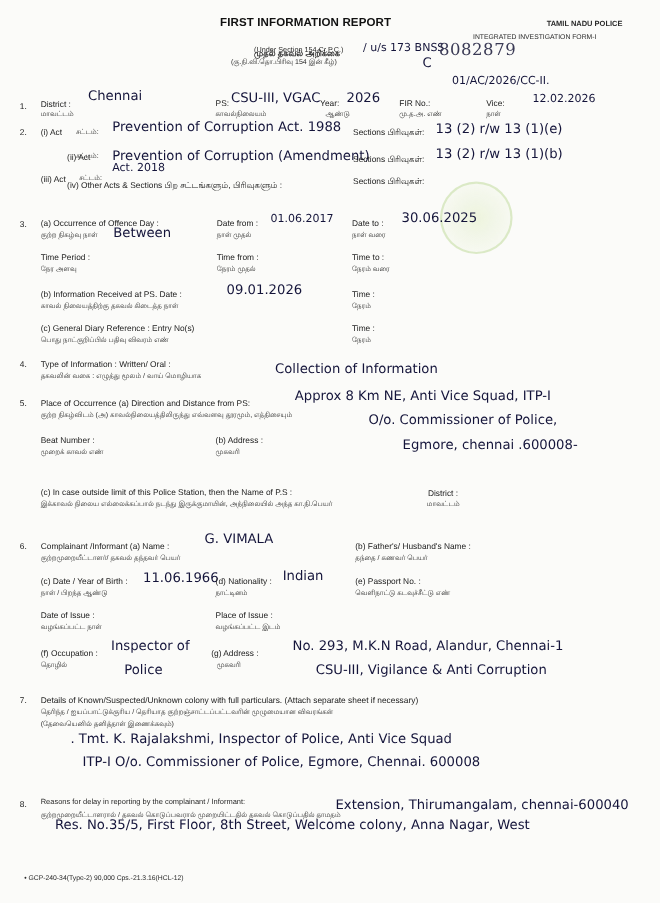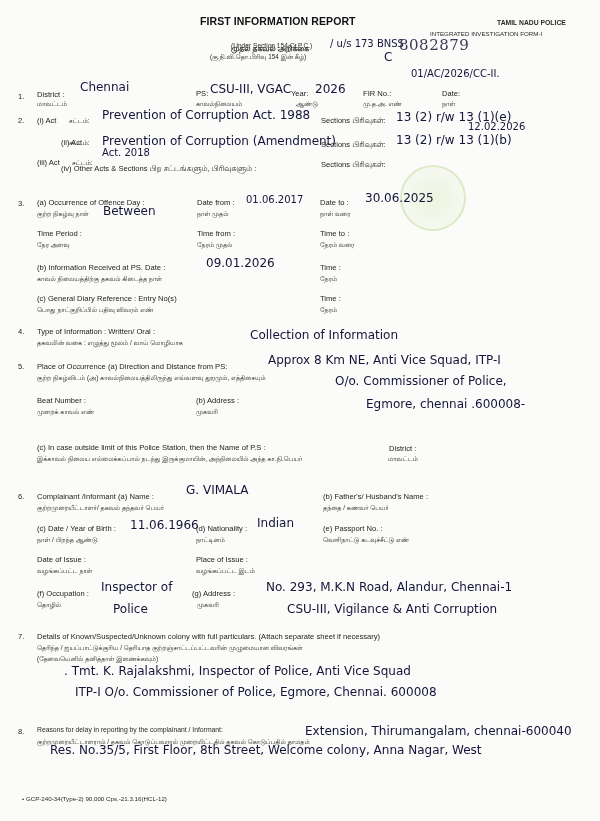--- a/index.html
+++ b/index.html
@@ -47,23 +47,23 @@
 
 <div class="abs p" style="left:196px; top:89px;">PS:</div>
 <div class="abs t" style="left:196px; top:100px;">காவல்நிலையம்</div>
 <div class="abs hw hw-md" style="left:210px; top:82px;">CSU-III, VGAC</div>
 <div class="abs p" style="left:291px; top:89px;">Year:</div>
 <div class="abs t" style="left:296px; top:100px;">ஆண்டு</div>
 <div class="abs hw hw-md" style="left:315px; top:82px;">2026</div>
 <div class="abs p" style="left:363px; top:89px;">FIR No.:</div>
 <div class="abs t" style="left:363px; top:100px;">மு.த.அ. எண்</div>
 <div class="abs hw hw-sm" style="left:411px; top:68px;">01/AC/2026/CC-II.</div>
-<div class="abs p" style="left:442px; top:89px;">Date:</div>
+<div class="abs p" style="left:442px; top:89px;">Vice:</div>
 <div class="abs t" style="left:442px; top:100px;">நாள்</div>
-<div class="abs hw hw-sm" style="left:468px; top:85px;margin-top:36px;">12.02.2026</div>
+<div class="abs hw hw-sm" style="left:484px; top:85px;">12.02.2026</div>
 
 <div class="abs num" style="left:18px; top:116px;">2.</div>
 <div class="abs p" style="left:37px; top:116px;">(i) Act</div>
 <div class="abs t" style="left:69px; top:117px;">சட்டம்:</div>
 <div class="abs hw hw-lg" style="left:102px; top:108px;">Prevention of Corruption Act. 1988</div>
 <div class="abs p" style="left:321px; top:116px;">Sections பிரிவுகள்:</div>
 <div class="abs hw hw-md" style="left:396px; top:110px;">13 (2)  r/w  13 (1)(e)</div>
 
 <div class="abs p" style="left:37px; top:138px;padding-left:24px;">(ii) Act</div>
 <div class="abs t" style="left:69px; top:139px;">சட்டம்:</div>

